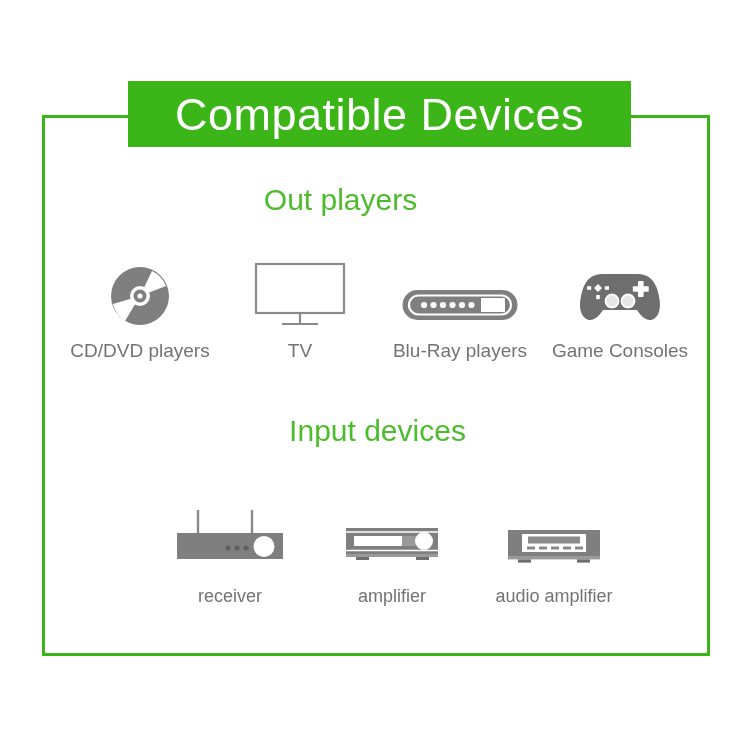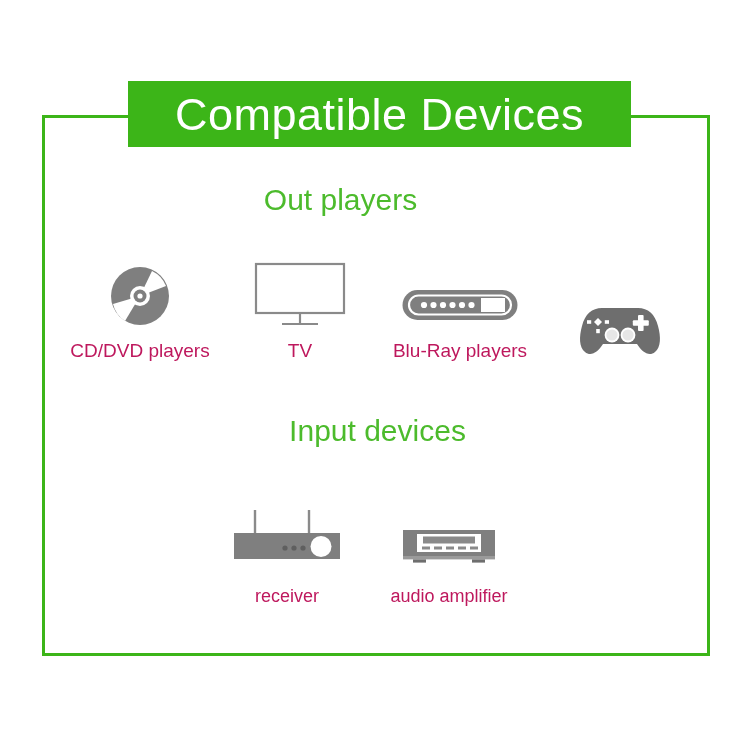--- a/index.html
+++ b/index.html
@@ -74,21 +74,21 @@
     display: flex;
     align-items: flex-end;
     justify-content: center;
   }
   #row-out {
     left: 60px;
     top: 248px;
     width: 640px;
   }
   #row-in {
-    left: 44px;
+    left: 68px;
     top: 486px;
     width: 648px;
   }
 
   .device {
     display: flex;
     flex-direction: column;
     align-items: center;
   }
   #row-out .device { width: 160px; }
@@ -97,21 +97,21 @@
   .device-icon {
     height: 80px;
     display: flex;
     align-items: flex-end;
     justify-content: center;
   }
   #row-in .device-icon { height: 82px; }
 
   .device-label {
     margin-top: 12px;
-    color: #be185d;
+    color: #737373;
     font-size: 19px;
     white-space: nowrap;
     text-align: center;
   }
   #row-in .device-label {
     font-size: 18px;
     margin-top: 18px;
   }
 
   svg { display: block; }
@@ -198,20 +198,21 @@
           <g fill="#ffffff">
             <rect x="64" y="13" width="5.6" height="16" rx="1"></rect>
             <rect x="58.8" y="18.2" width="16" height="5.6" rx="1"></rect>
           </g>
           <circle cx="38" cy="33" r="7.4" fill="#ffffff"></circle>
           <circle cx="54" cy="33" r="7.4" fill="#ffffff"></circle>
           <circle cx="38" cy="33" r="5.6" fill="#e6e6e6"></circle>
           <circle cx="54" cy="33" r="5.6" fill="#e6e6e6"></circle>
         </svg>
       </div>
+      <div class="device-label">Game Consoles</div>
     </div>
 
   </div>
 
   <div class="section-heading" id="heading-in">Input devices</div>
 
   <div class="device-row" id="row-in">
 
     <div class="device">
       <div class="device-icon">
@@ -223,20 +224,39 @@
             <circle cx="56" cy="44" r="2.6"></circle>
             <circle cx="65" cy="44" r="2.6"></circle>
             <circle cx="74" cy="44" r="2.6"></circle>
           </g>
           <circle cx="92" cy="42.5" r="10.5" fill="#ffffff"></circle>
         </svg>
       </div>
       <div class="device-label">receiver</div>
     </div>
 
+    <div class="device">
+      <div class="device-icon">
+        <svg width="104" height="56" viewBox="0 0 104 56" aria-hidden="true">
+          <rect x="6" y="16" width="92" height="26" fill="#7f7f7f"></rect>
+          <g stroke="#ffffff" stroke-width="1.5">
+            <line x1="6" y1="20" x2="98" y2="20"></line>
+            <line x1="6" y1="38.5" x2="98" y2="38.5"></line>
+          </g>
+          <rect x="10" y="24" width="62" height="10" fill="#ffffff"></rect>
+          <rect x="10" y="24" width="4" height="10" fill="#7f7f7f"></rect>
+          <rect x="62" y="24" width="26" height="10" fill="#9a9a9a"></rect>
+          <circle cx="84" cy="29" r="9" fill="#ffffff"></circle>
+          <rect x="6" y="42" width="92" height="3" fill="#9a9a9a"></rect>
+          <rect x="16" y="45" width="13" height="3" fill="#6e6e6e"></rect>
+          <rect x="76" y="45" width="13" height="3" fill="#6e6e6e"></rect>
+        </svg>
+      </div>
+      <div class="device-label">amplifier</div>
+    </div>
 
 
     <div class="device">
       <div class="device-icon">
         <svg width="104" height="52" viewBox="0 0 104 52" aria-hidden="true">
           <rect x="6" y="14" width="92" height="26" fill="#7f7f7f"></rect>
           <rect x="20" y="18" width="64" height="18" fill="#ffffff"></rect>
           <rect x="26" y="20.5" width="52" height="7" fill="#8a8a8a"></rect>
           <g fill="#8a8a8a">
             <rect x="25" y="30.5" width="8" height="3"></rect>

